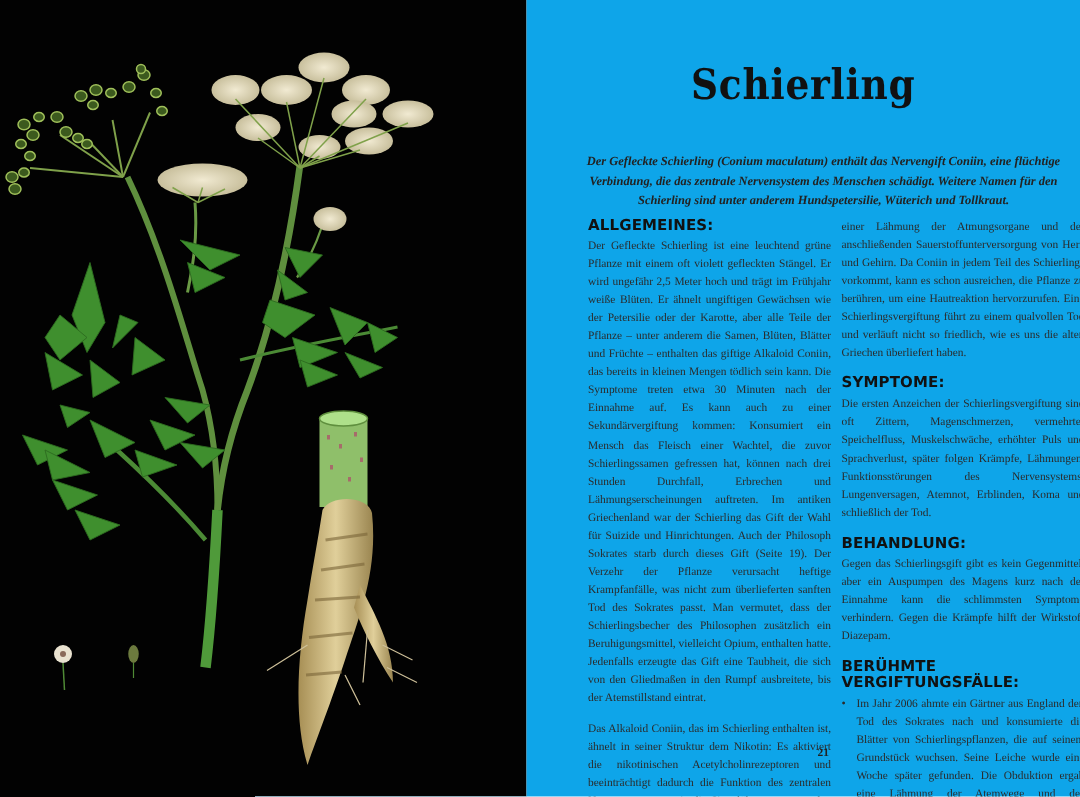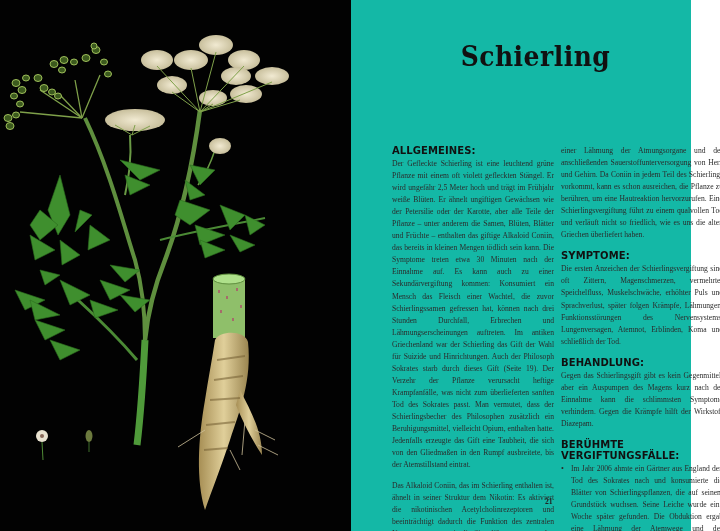--- a/index.html
+++ b/index.html
@@ -4,21 +4,21 @@
 <style>
   * { box-sizing: border-box; margin: 0; padding: 0; }
   html, body { width: 720px; height: 531px; overflow: hidden; background: #ffffff; }
   body { position: relative; font-family: "Liberation Serif", "DejaVu Serif", serif; color: #2a2a2a; }
 
   
   .plate { position: absolute; left: 0; top: 0; width: 351px; height: 531px; background: #020202; overflow: hidden; }
   .plate svg { position: absolute; left: 0; top: 0; }
 
   
-  .page { position: absolute; left: 351px; top: 0; width: 340px; height: 531px; background: #14b8a6; }
+  .page { position: absolute; left: 351px; top: 0; width: 369px; height: 531px; background: #0ea5e9; }
 
   .title {
     position: absolute; left: 0; width: 369px; top: 42px; text-align: center;
     font-family: "DejaVu Serif", "Liberation Serif", serif; font-weight: bold;
     font-size: 25px; letter-spacing: 0.5px; color: #111;
     transform: scaleY(1.12);
   }
 
   .intro {
     position: absolute; left: 30px; width: 336px; top: 101px; text-align: center;
@@ -187,20 +187,21 @@
       <path d="M42 442 L43 460" stroke="#4f8a35" stroke-width="1"></path>
       <ellipse cx="89" cy="436" rx="3.5" ry="6" fill="#6c7a3e"></ellipse>
       <path d="M89 442 L89 452" stroke="#4f8a35" stroke-width="0.8"></path>
     </g>
   </svg>
 </div>
 
 <div class="page">
   <h1 class="title">Schierling</h1>
 
+  <p class="intro">Der Gefleckte Schierling (Conium maculatum) enthält das Nervengift Coniin, eine flüchtige Verbindung, die das zentrale Nervensystem des Menschen schädigt. Weitere Namen für den Schierling sind unter anderem Hundspetersilie, Wüterich und Tollkraut.</p>
 
   <div class="col left">
     <div class="sec">
       <div class="sec-h">ALLGEMEINES:</div>
       <p>Der Gefleckte Schierling ist eine leuchtend grüne Pflanze mit einem oft violett gefleckten Stängel. Er wird ungefähr 2,5 Meter hoch und trägt im Frühjahr weiße Blüten. Er ähnelt ungiftigen Gewächsen wie der Petersilie oder der Karotte, aber alle Teile der Pflanze – unter anderem die Samen, Blüten, Blätter und Früchte – enthalten das giftige Alkaloid Coniin, das bereits in kleinen Mengen tödlich sein kann. Die Symptome treten etwa 30 Minuten nach der Einnahme auf. Es kann auch zu einer Sekundärvergiftung kommen: Konsumiert ein Mensch das Fleisch einer Wachtel, die zuvor Schierlingssamen gefressen hat, können nach drei Stunden Durchfall, Erbrechen und Lähmungserscheinungen auftreten. Im antiken Griechenland war der Schierling das Gift der Wahl für Suizide und Hinrichtungen. Auch der Philosoph Sokrates starb durch dieses Gift (Seite 19). Der Verzehr der Pflanze verursacht heftige Krampfanfälle, was nicht zum überlieferten sanften Tod des Sokrates passt. Man vermutet, dass der Schierlingsbecher des Philosophen zusätzlich ein Beruhigungsmittel, vielleicht Opium, enthalten hatte. Jedenfalls erzeugte das Gift eine Taubheit, die sich von den Gliedmaßen in den Rumpf ausbreitete, bis der Atemstillstand eintrat.</p>
     </div>
     <div class="sec" style="margin-bottom:2px">
       <p>Das Alkaloid Coniin, das im Schierling enthalten ist, ähnelt in seiner Struktur dem Nikotin: Es aktiviert die nikotinischen Acetylcholinrezeptoren und beeinträchtigt dadurch die Funktion des zentralen Nervensystems sowie die Signalübertragung zu den Muskeln. Es kommt zu</p>
     </div>
 

